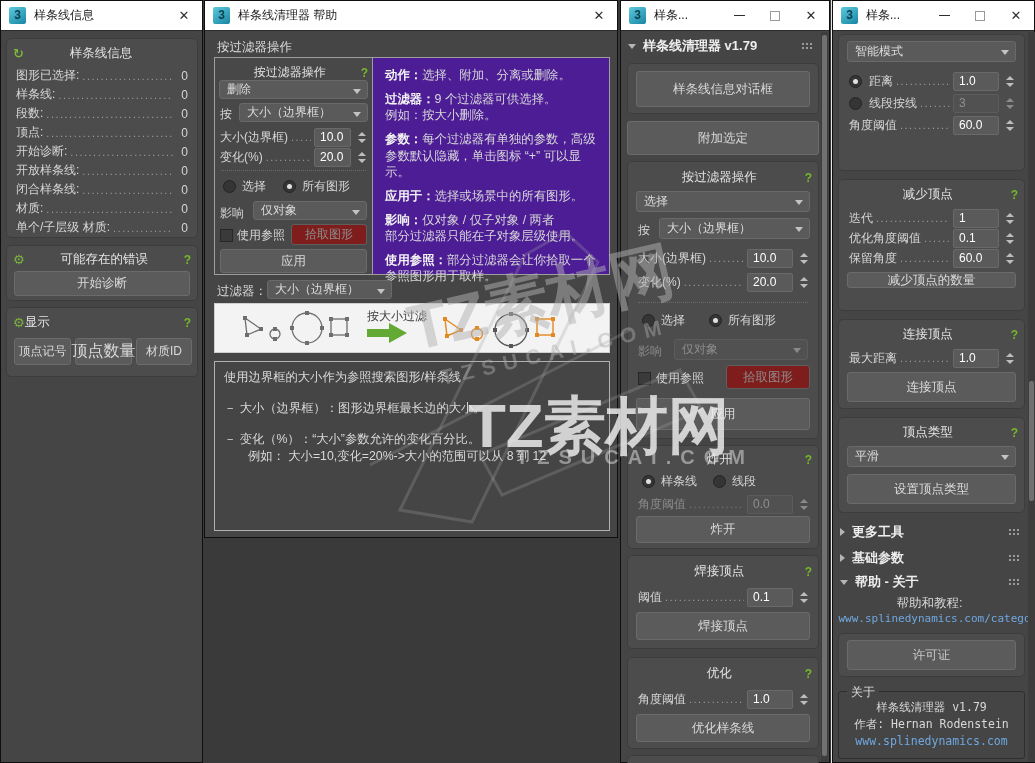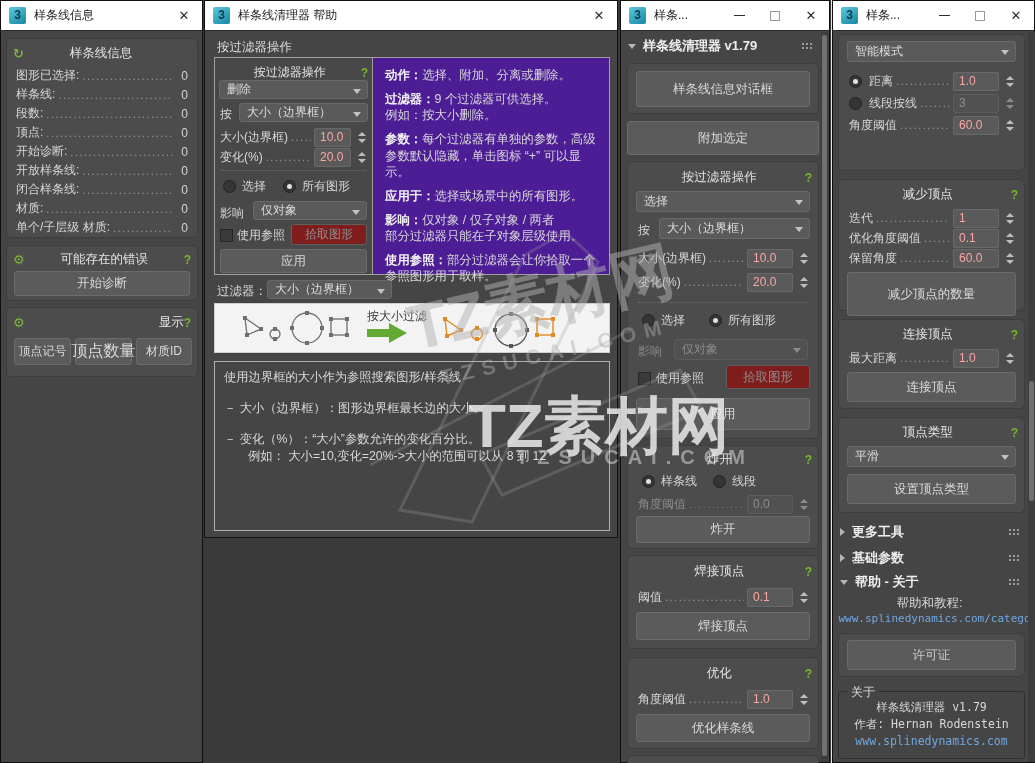--- a/index.html
+++ b/index.html
@@ -27,21 +27,21 @@
 
   .combo {position:absolute;height:21px;background:#5a5a5a;border:1px solid #696969;border-radius:3px;color:#dcdcdc;font-size:12px;display:flex;align-items:center;padding:0 18px 0 7px;white-space:nowrap;overflow:hidden}
   .combo .car {position:absolute;right:6px;top:8px;width:0;height:0;border-left:4px solid transparent;border-right:4px solid transparent;border-top:5px solid #c3c3c3}
   .combo.dis {color:#8d8d8d;background:#515151;border-color:#5c5c5c}
   .combo.dis .car {border-top-color:#8a8a8a}
 
   .srow {position:absolute;display:flex;align-items:center;font-size:12px;color:#d6d6d6;height:20px}
   .srow .lab {flex:none}
   .dots {flex:1;overflow:hidden;white-space:nowrap;color:#9b9b9b;font-size:11px;letter-spacing:1.5px;margin:0 3px}
   .dots::after {content:"........................................................"}
-  .field {flex:none;width:46px;height:19px;background:#5a5a5a;border:1px solid #696969;border-radius:2px;color:#fca5a5;font-size:12px;display:flex;align-items:center;padding:0 5px}
+  .field {flex:none;width:46px;height:19px;background:#5a5a5a;border:1px solid #696969;border-radius:2px;color:#ffffff;font-size:12px;display:flex;align-items:center;padding:0 5px}
   .spinbox {flex:none;width:13px;height:19px;display:flex;flex-direction:column;align-items:center;justify-content:center;gap:3px;margin-left:4px}
   .tri-u {width:0;height:0;border-left:4px solid transparent;border-right:4px solid transparent;border-bottom:4px solid #bdbdbd}
   .tri-d {width:0;height:0;border-left:4px solid transparent;border-right:4px solid transparent;border-top:4px solid #bdbdbd}
   .srow.dis,.srow.dis .lab {color:#8a8a8a}
   .srow.dis .dots {color:#787878}
   .fdis,.srow.dis .field {color:#8f8f8f;background:#515151;border-color:#5c5c5c}
   .srow.dis .tri-u,.sdis .tri-u {border-bottom-color:#8a8a8a}
   .srow.dis .tri-d,.sdis .tri-d {border-top-color:#8a8a8a}
 
   .radio {width:13px;height:13px;border-radius:50%;background:#353535;border:1px solid #242424;position:relative;flex:none}
@@ -149,21 +149,21 @@
       <span class="gico">⚙</span>
       <span class="sp" style="text-align:center">可能存在的错误</span>
       <span class="q">?</span>
     </div>
     <div class="btn" style="left:7px;right:7px;top:25px;height:25px">开始诊断</div>
   </div>
 
   <div class="panel" style="left:5px;top:306px;width:192px;height:70px">
     <div class="phead" style="top:6px">
       <span class="gico">⚙</span>
-      <span class="sp" style="text-align:right">显示</span>
+      <span class="sp" style="text-align:left">显示</span>
       <span class="q">?</span>
     </div>
     <div class="btn" style="left:7px;top:30px;width:57px;height:27px;font-size:12px">顶点记号</div>
     <div class="btn" style="left:68px;top:30px;width:57px;height:27px;font-size:16px">顶点数量</div>
     <div class="btn" style="left:129px;top:30px;width:56px;height:27px;font-size:12px">材质ID</div>
   </div>
 </div>
 
 <div class="window" style="left:204px;top:0;width:414px;height:538px">
   <div class="titlebar">
@@ -527,21 +527,21 @@
     </div>
     <div class="srow" style="left:10px;right:8px;top:68px">
       <span class="lab">保留角度</span>
         <span class="dots"></span>
       <span class="field">60.0</span>
       <span class="spinbox">
           <span class="tri-u"></span>
           <span class="tri-d"></span>
         </span>
     </div>
-    <div class="btn" style="left:8px;right:8px;top:92px;height:44px">减少顶点的数量</div>
+    <div class="btn" style="left:8px;right:8px;top:92px;height:16px">减少顶点的数量</div>
   </div>
 
   <div class="panel" style="left:5px;top:318px;width:187px;height:90px">
     <div class="phead" style="top:6px">
       <span class="sp" style="text-align:center">连接顶点</span>
       <span class="q">?</span>
     </div>
     <div class="srow" style="left:10px;right:8px;top:28px">
       <span class="lab">最大距离</span>
         <span class="dots"></span>

